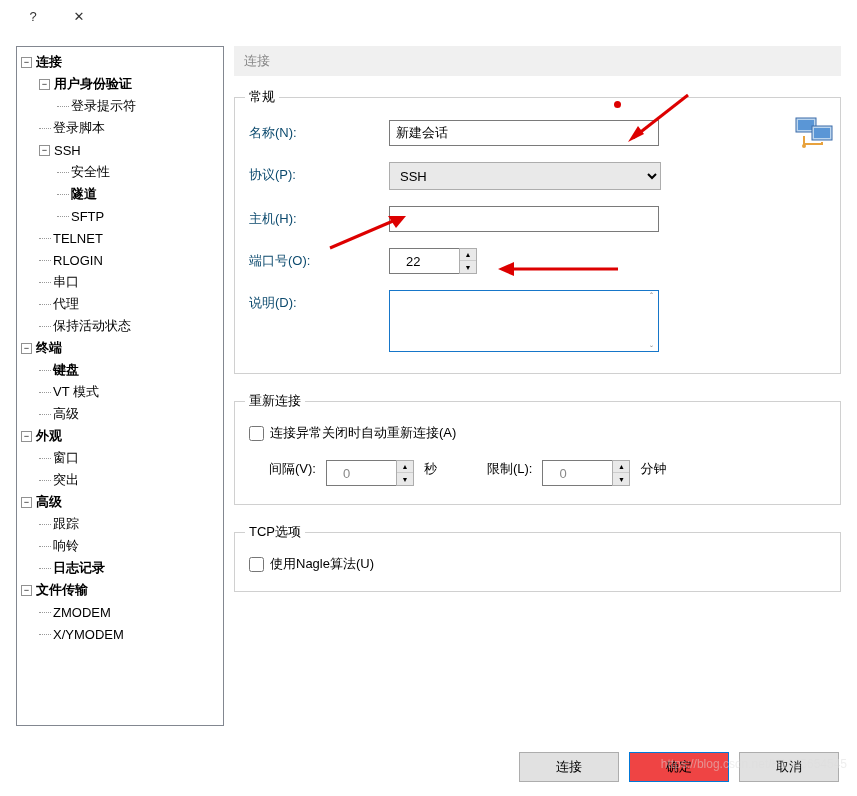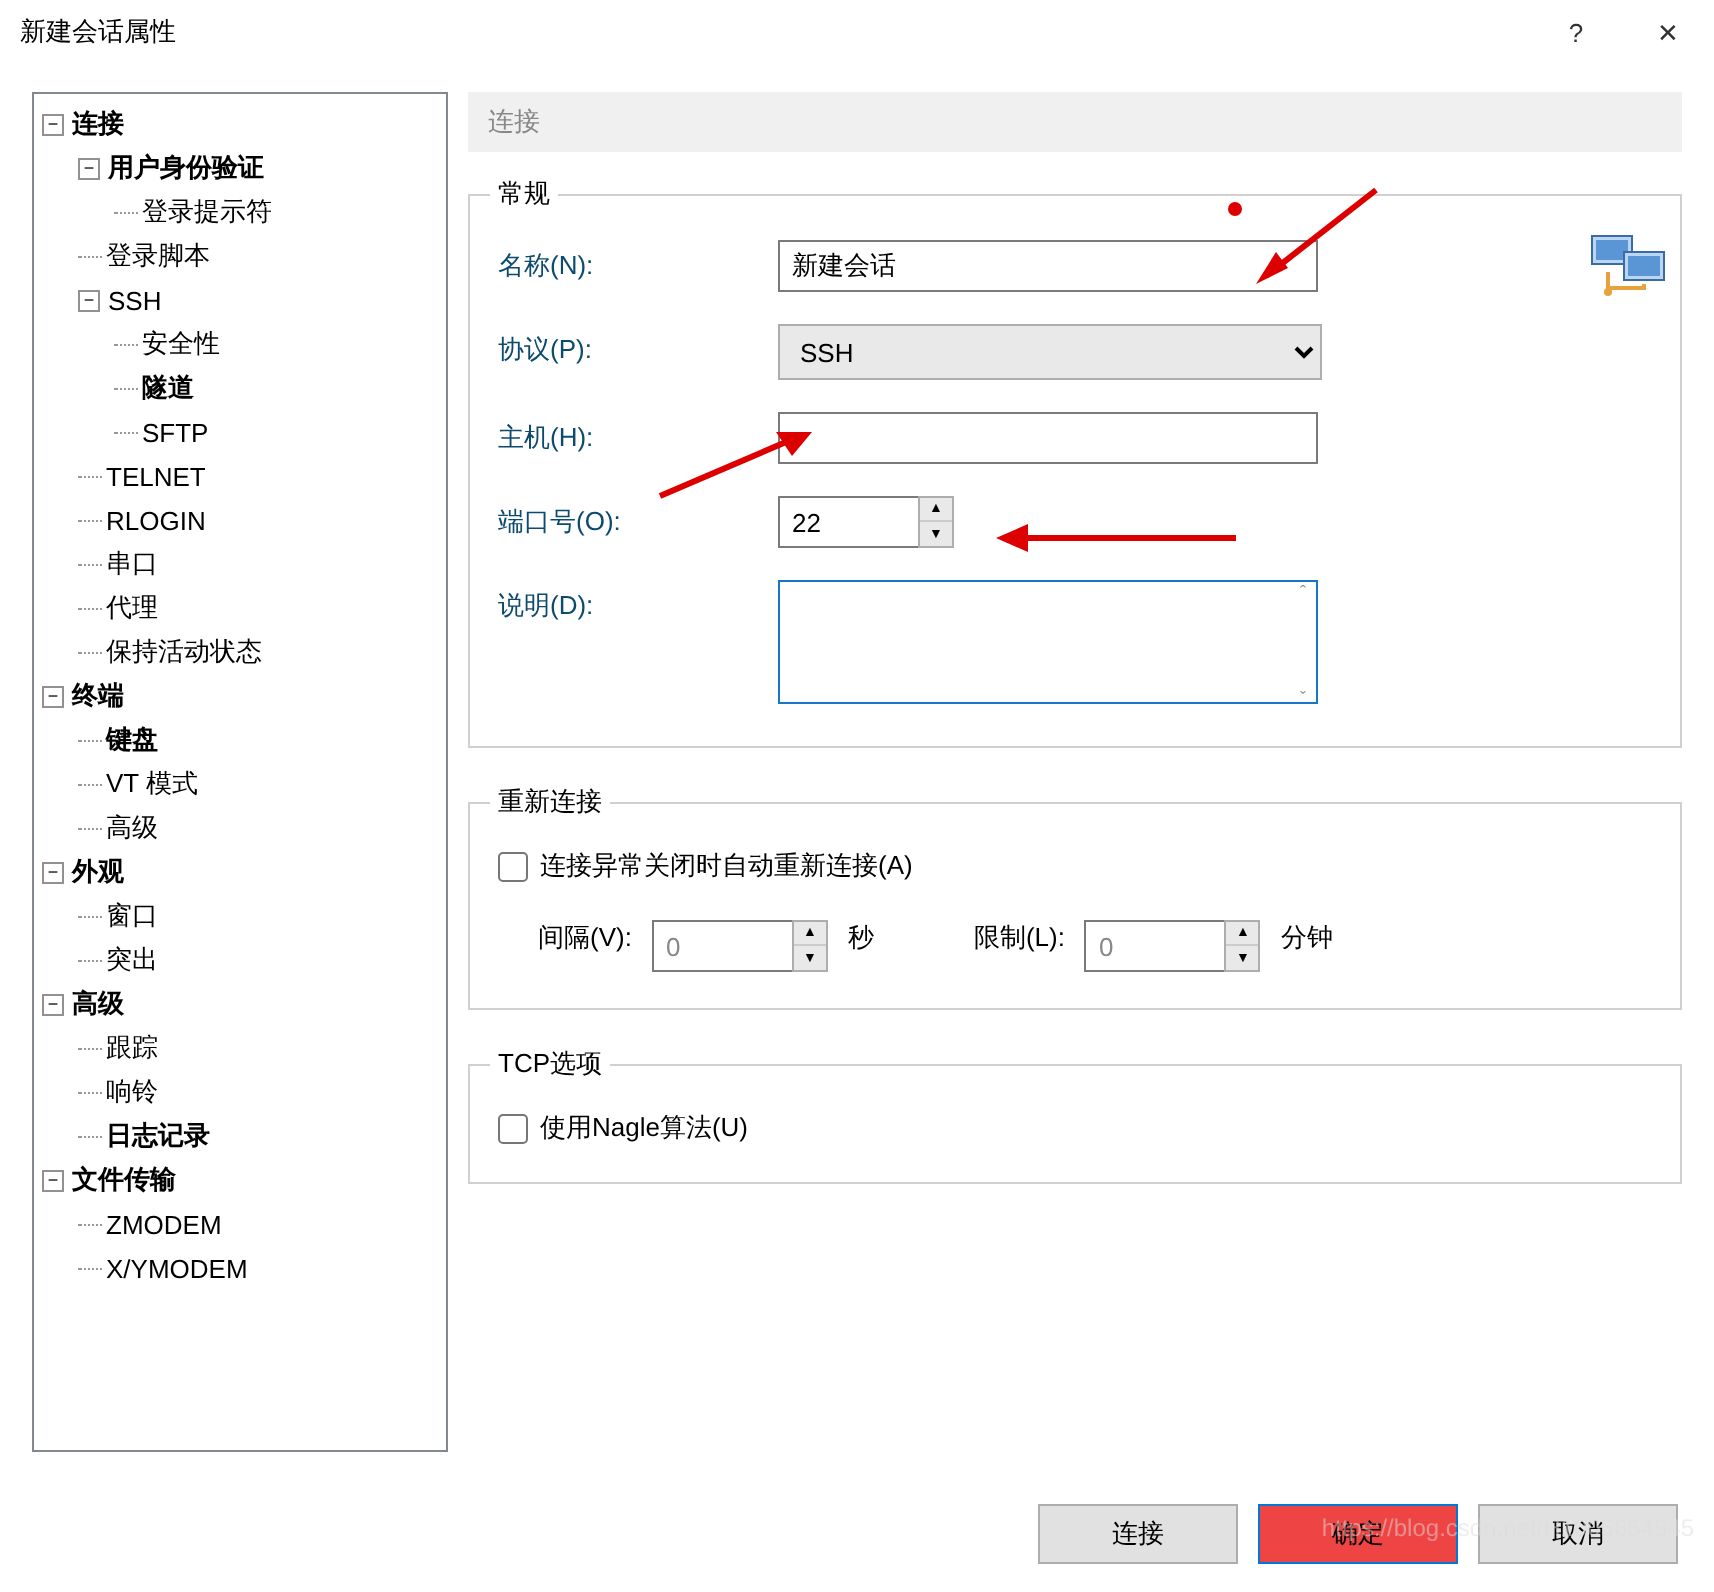--- a/index.html
+++ b/index.html
@@ -34,21 +34,21 @@
     .form-label { width: 140px; padding-top: 4px; color: #0c4a6e; }
     .form-control-area { flex: 1; display: flex; gap: 8px; }
     
     input[type="text"], select, textarea { border: 1px solid #7a7a7a; padding: 3px 6px; font-size: 13px; background: #fff; }
     input[type="text"] { height: 26px; }
     .txt-name { width: 270px; }
     select.sel-protocol { width: 272px; height: 28px; background: #e9e9e9; border: 1px solid #adadad; }
     .txt-host { width: 270px; }
     
     .spinner-wrap { display: flex; position: relative; }
-    .spinner-input { width: 70px; height: 26px; border: 1px solid #7a7a7a; padding: 3px 6px; border-right: none; }
+    .spinner-input { width: 70px; height: 26px; border: 1px solid #7a7a7a; padding: 3px 16px; border-right: none; }
     .spinner-input.disabled { background: #fff; color: #888; }
     .spinner-btns { display: flex; flex-direction: column; width: 18px; border: 1px solid #adadad; }
     .spinner-btn { height: 12px; background: #e9e9e9; font-size: 7px; line-height: 1; display:flex; align-items:center; justify-content:center; }
     .spinner-btn:first-child { border-bottom: 1px solid #ccc; }
     
     textarea.desc { width: 270px; height: 62px; resize: none; border: 1.5px solid #1676c9; }
     .desc-scroll { position: absolute; right: 1px; top: 1px; bottom: 1px; width: 17px; display:flex; flex-direction:column; justify-content:space-between; }
     .desc-scroll span { font-size:9px; color:#888; text-align:center; }
     
     .desc-wrap { position: relative; width: 272px; }
@@ -69,21 +69,20 @@
     .red-dot { position:absolute; width:7px; height:7px; background:#d00; border-radius:50%; }
     
     .watermark { position:absolute; right:10px; bottom:25px; color:#ddd; font-size:12px; opacity:0.5; pointer-events:none; }
     
     ::-webkit-scrollbar { width:17px; }
   </style>
 </head>
 <body>
 
 <div class="titlebar">
-  <span class="titlebar-title">新建会话属性</span>
   <div class="titlebar-btn">
       <span>?</span>
     </div>
   <div class="titlebar-btn">
       <span>✕</span>
     </div>
 </div>
 
 <div class="content">
 

